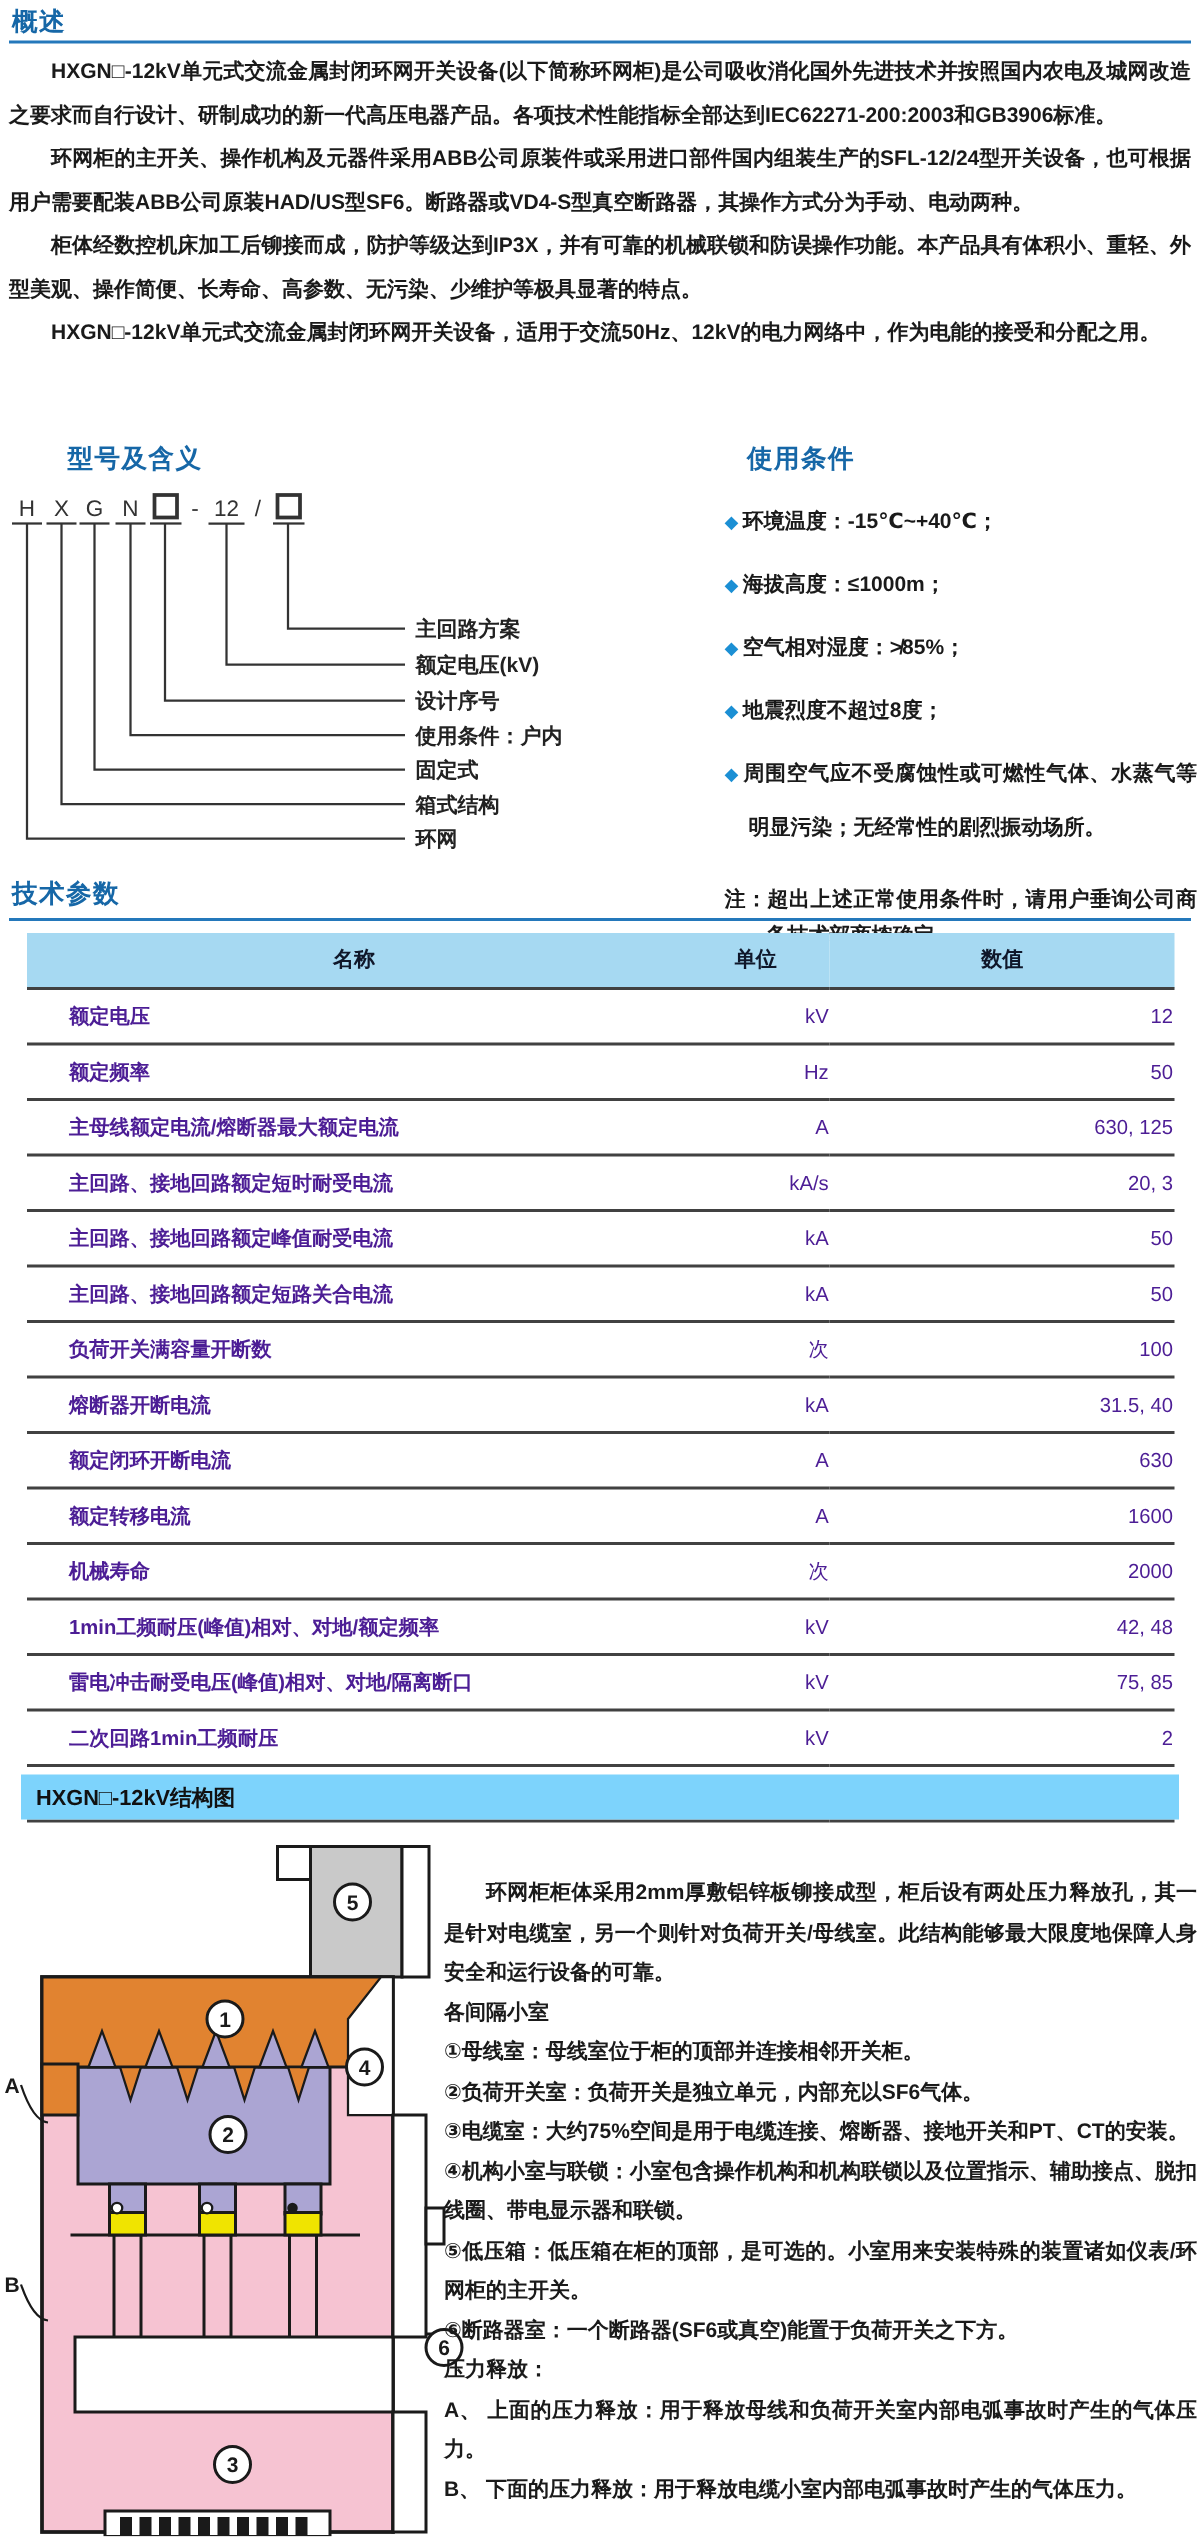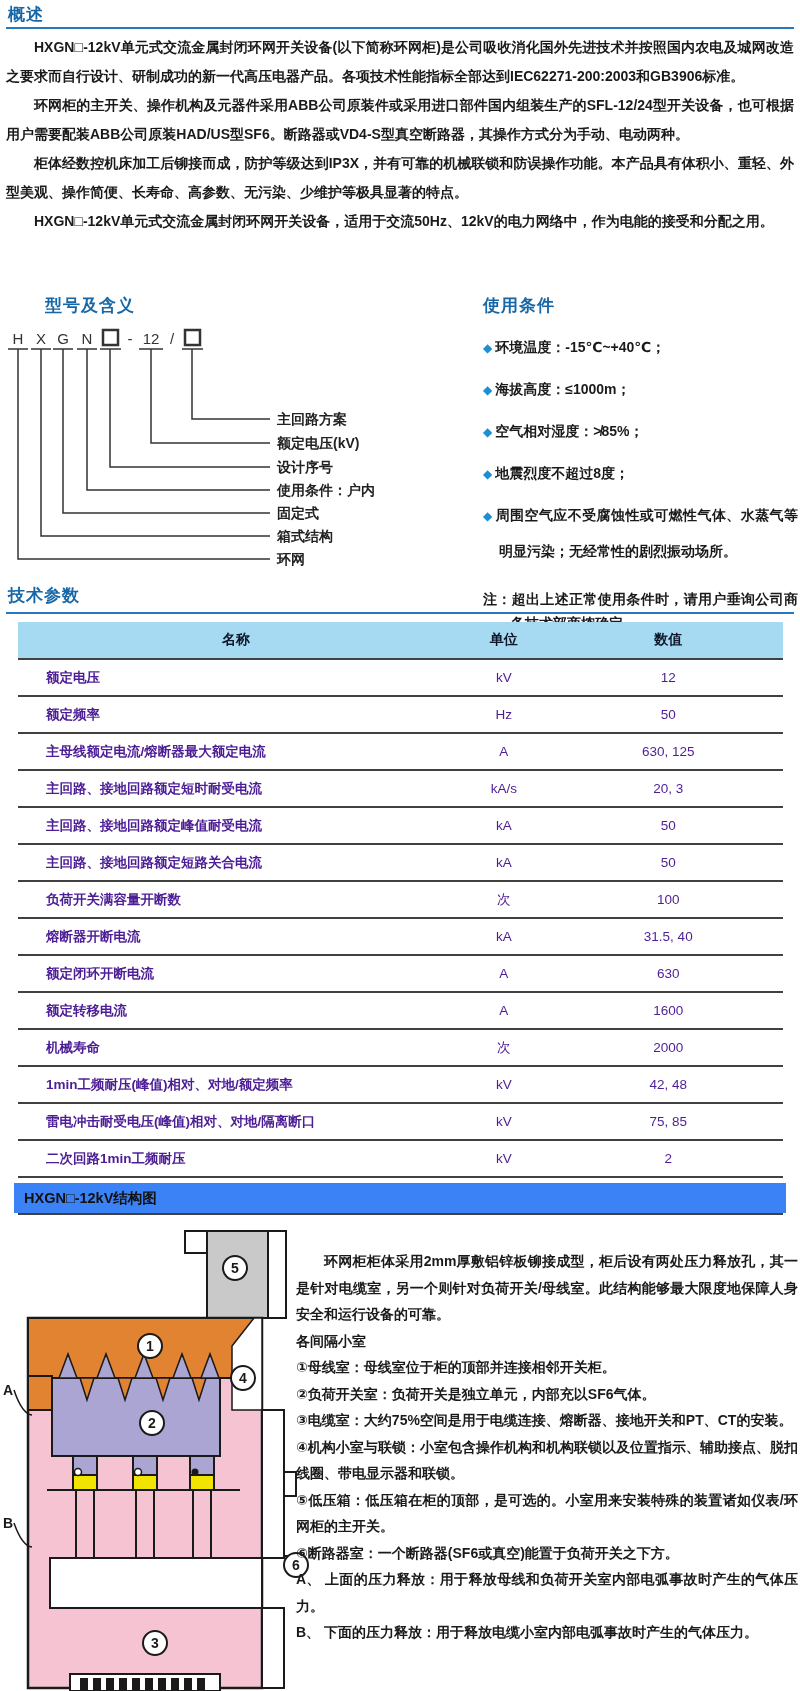--- a/index.html
+++ b/index.html
@@ -16,42 +16,42 @@
   .paras p{margin:0;padding:0;font-size:14px;line-height:29px;font-weight:600;
     text-align:justify;text-indent:2em;}
   
   .model-title{position:absolute;left:8px;top:294px;margin-left:37px;}
   .model-svg{position:absolute;left:0px;top:326px;}
   .model-svg text{font-family:"Liberation Sans","DejaVu Sans",sans-serif;}
   .code-char{font-size:15px;fill:#333;}
   .model-label{font-size:14px;fill:#222;font-weight:600;}
   
   .cond{position:absolute;left:483px;top:294px;width:315px;}
-  .cond-title{margin:0 0 13px 0;}
+  .cond-title{margin:0 0 13px 15px;}
   .cond-item{font-size:14px;line-height:35px;font-weight:600;margin:0 0 6px 0;
     padding-left:16px;text-indent:-16px;text-align:justify;}
   .diamond{color:#1b8fd4;font-size:12px;margin-right:3px;font-style:normal;}
   .cond-note{font-size:14px;line-height:24px;font-weight:600;margin-top:18px;
     padding-left:2em;text-indent:-2em;text-align:justify;}
   
   .tech-title{position:absolute;left:8px;top:584px;}
   .rule-2{top:612px;}
   .tech-table{position:absolute;left:18px;top:622px;width:765px;border-collapse:collapse;}
   .tech-table th{background:#a6d9f2;height:34px;font-size:14px;font-weight:bold;color:#0f172a;}
   .tech-table td{height:33px;font-size:13.5px;font-weight:600;color:#4c1d95;
     border-bottom:2px solid #414141;}
   .tech-table th.c-name{width:57%;}
   .tech-table th.c-unit{width:13%;}
   .tech-table th.c-val{width:30%;}
   .tech-table td.c-name{text-align:left;padding-left:28px;}
-  .tech-table td.c-unit,.tech-table td.c-val{text-align:center;font-weight:500;}
+  .tech-table td.c-unit,.tech-table td.c-val{text-align:right;font-weight:500;}
   .tech-table thead th{border-bottom:2px solid #414141;}
   
   .struct-bar{position:absolute;left:14px;top:1183px;width:762px;height:30px;
-    background:#3b82f6;display:flex;align-items:center;padding-left:10px;
+    background:#7dd3fc;display:flex;align-items:center;padding-left:10px;
     font-size:14.5px;font-weight:bold;color:#111;}
   .cab-svg{position:absolute;left:0px;top:1228px;}
   .cab-svg text{font-family:"Liberation Sans","DejaVu Sans",sans-serif;}
   .callout-num{font-size:14px;font-weight:bold;fill:#1a1a1a;text-anchor:middle;}
   .side-letter{font-size:14px;font-weight:600;fill:#1a1a1a;}
   .struct-text{position:absolute;left:296px;top:1248px;width:502px;}
   .struct-text p{margin:0;font-size:14px;line-height:26.5px;font-weight:600;text-align:justify;}
   .struct-text p.indent{text-indent:2em;}
   .struct-text p.strong{font-weight:bold;}
 </style>
@@ -302,17 +302,18 @@
 
   <div class="struct-text">
     <p class="indent">环网柜柜体采用2mm厚敷铝锌板铆接成型，柜后设有两处压力释放孔，其一是针对电缆室，另一个则针对负荷开关/母线室。此结构能够最大限度地保障人身安全和运行设备的可靠。</p>
     <p class="strong">各间隔小室</p>
     <p>①母线室：母线室位于柜的顶部并连接相邻开关柜。</p>
     <p>②负荷开关室：负荷开关是独立单元，内部充以SF6气体。</p>
     <p>③电缆室：大约75%空间是用于电缆连接、熔断器、接地开关和PT、CT的安装。</p>
     <p>④机构小室与联锁：小室包含操作机构和机构联锁以及位置指示、辅助接点、脱扣线圈、带电显示器和联锁。</p>
     <p>⑤低压箱：低压箱在柜的顶部，是可选的。小室用来安装特殊的装置诸如仪表/环网柜的主开关。</p>
     <p>⑥断路器室：一个断路器(SF6或真空)能置于负荷开关之下方。</p>
+    <p>压力释放：</p>
     <p>A、 上面的压力释放：用于释放母线和负荷开关室内部电弧事故时产生的气体压力。</p>
     <p>B、 下面的压力释放：用于释放电缆小室内部电弧事故时产生的气体压力。</p>
   </div>
 
 </div>
 
 </body></html>

